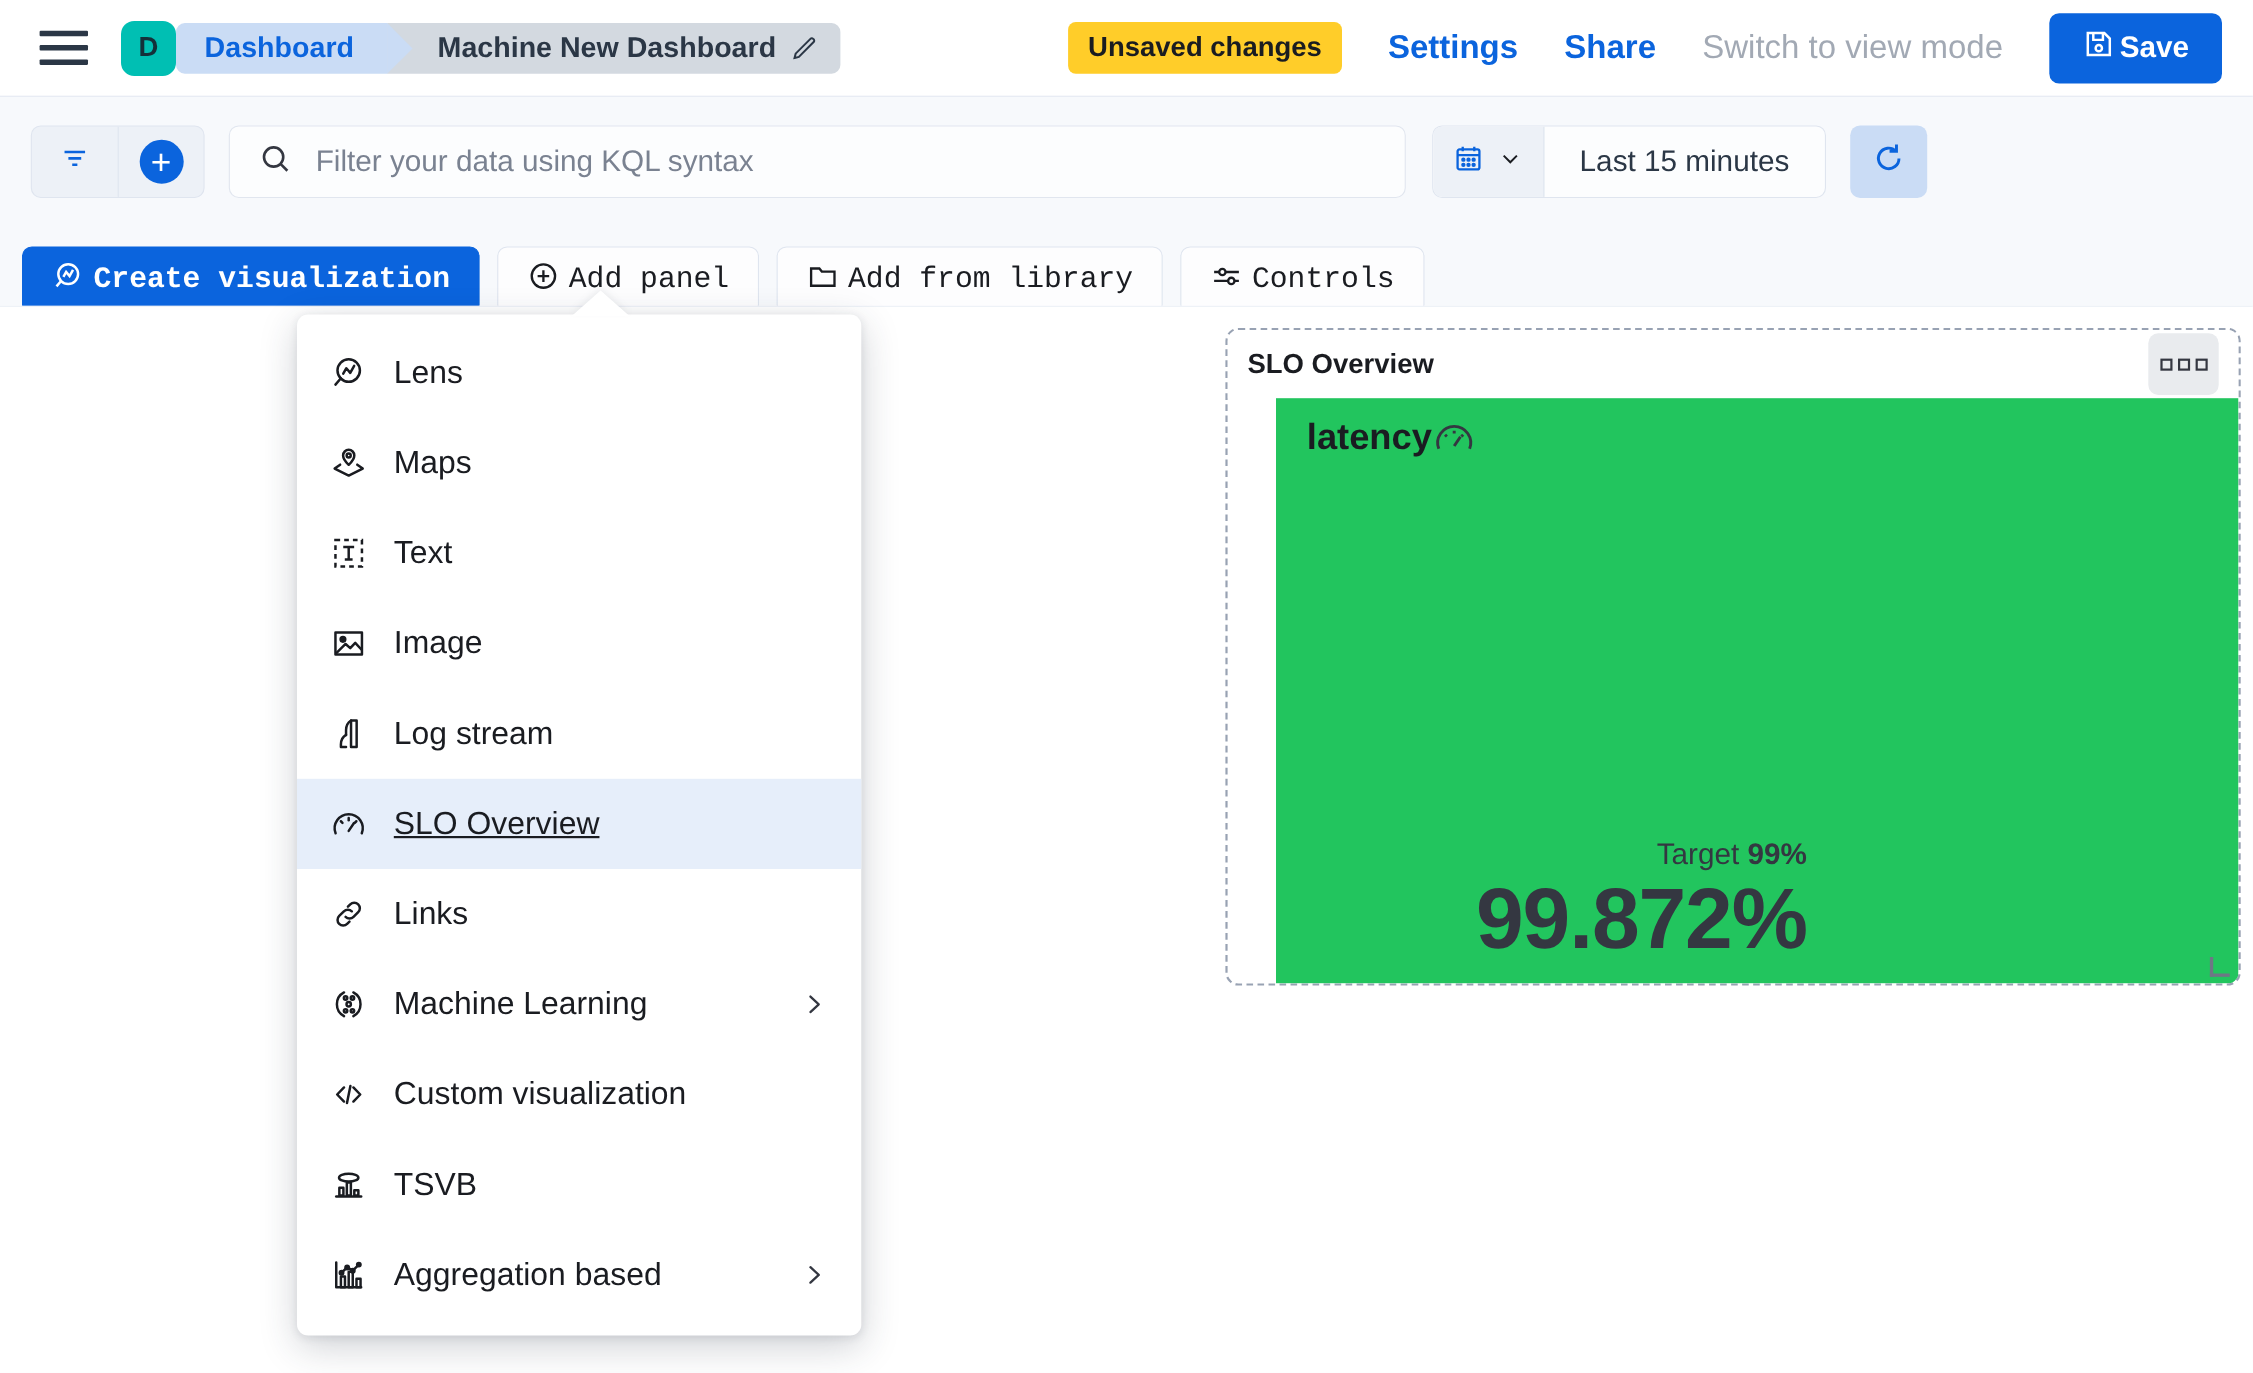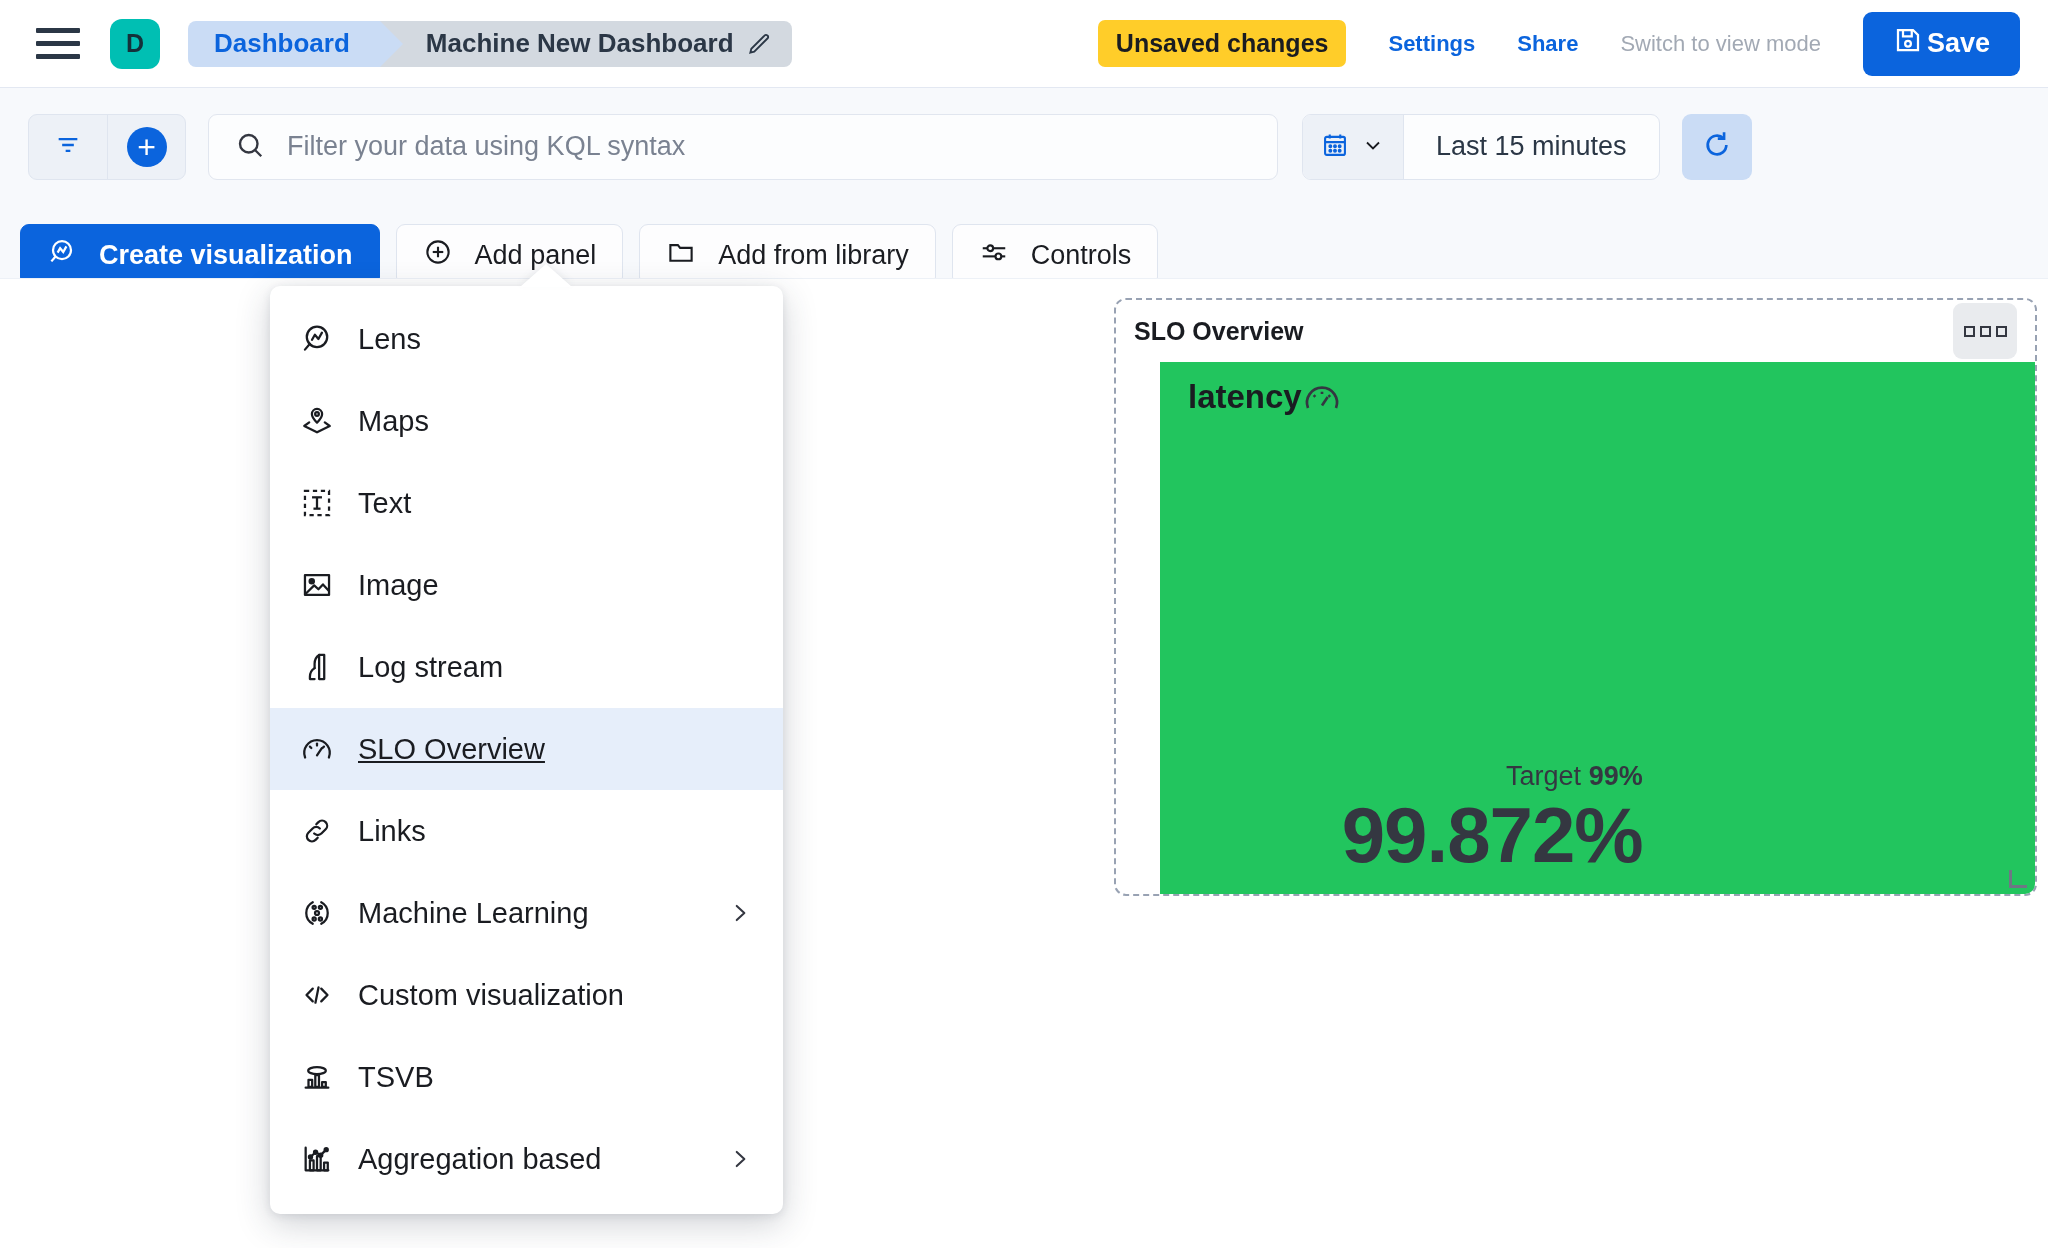--- a/index.html
+++ b/index.html
@@ -29,21 +29,21 @@
   .space-avatar {
     margin-left: 30px;
     width: 50px; height: 50px;
     border-radius: 12px;
     background: #00BFB3;
     color: #14313A;
     display: flex; align-items: center; justify-content: center;
     font-size: 25px; font-weight: bold;
   }
 
-  .breadcrumbs { margin-left: 28px; display: flex; align-items: center; height: 46px; }
+  .breadcrumbs { display: flex; align-items: center; height: 46px; }
   .crumb {
     height: 46px; display: flex; align-items: center;
     font-size: 26px; padding: 0 22px 0 26px;
     position: relative;
   }
   .crumb-1 {
     background: #CADCF5; color: #0B64DD; font-weight: 600;
     border-radius: 8px 0 0 8px; padding-right: 30px;
   }
   .crumb-1::after {
@@ -63,21 +63,21 @@
     margin-left: auto; display: flex; align-items: center; gap: 0;
     padding-right: 28px;
   }
   .unsaved-badge {
     background: #FFCD29; color: #1A1C21;
     font-size: 25px; font-weight: 700;
     padding: 9px 18px; border-radius: 7px;
     white-space: nowrap;
   }
   .hdr-link {
-    font-size: 22px; font-weight: 700; color: #0B64DD;
+    font-size: 30px; font-weight: 700; color: #0B64DD;
     margin-left: 42px; cursor: pointer; white-space: nowrap;
   }
   .hdr-link.muted { color: #A2A9B4; font-weight: 400; }
   .save-btn {
     margin-left: 42px;
     background: #0B64DD; color: #fff;
     font-size: 27px; font-weight: 700;
     height: 64px; padding: 0 30px; border-radius: 9px;
     display: flex; align-items: center; gap: 4px;
     border: none; cursor: pointer;
@@ -137,24 +137,24 @@
 
   
   .toolbar {
     position: absolute; top: 200px; left: 0;
     width: 2048px; height: 78px;
     display: flex; align-items: center; gap: 16px;
     padding: 0 20px;
   }
   .tb-btn {
     height: 62px; border-radius: 9px;
-    display: flex; align-items: center; gap: 22px;
+    display: flex; align-items: center; gap: 8px;
     padding: 0 26px; font-size: 27px; cursor: pointer;
     border: 1px solid #DFE5EF; background: #FDFDFE; color: #1A1C21;
-    font-family: Liberation Sans, sans-serif;
+    font-family: Liberation Mono, monospace;
     margin-top: 32px;
   }
   .tb-btn.primary {
     background: #0B64DD; color: #fff; border-color: #0B64DD; font-weight: 700;
   }
 
   
   .content {
     position: absolute; top: 278px; left: 0;
     width: 2048px; height: 970px;

